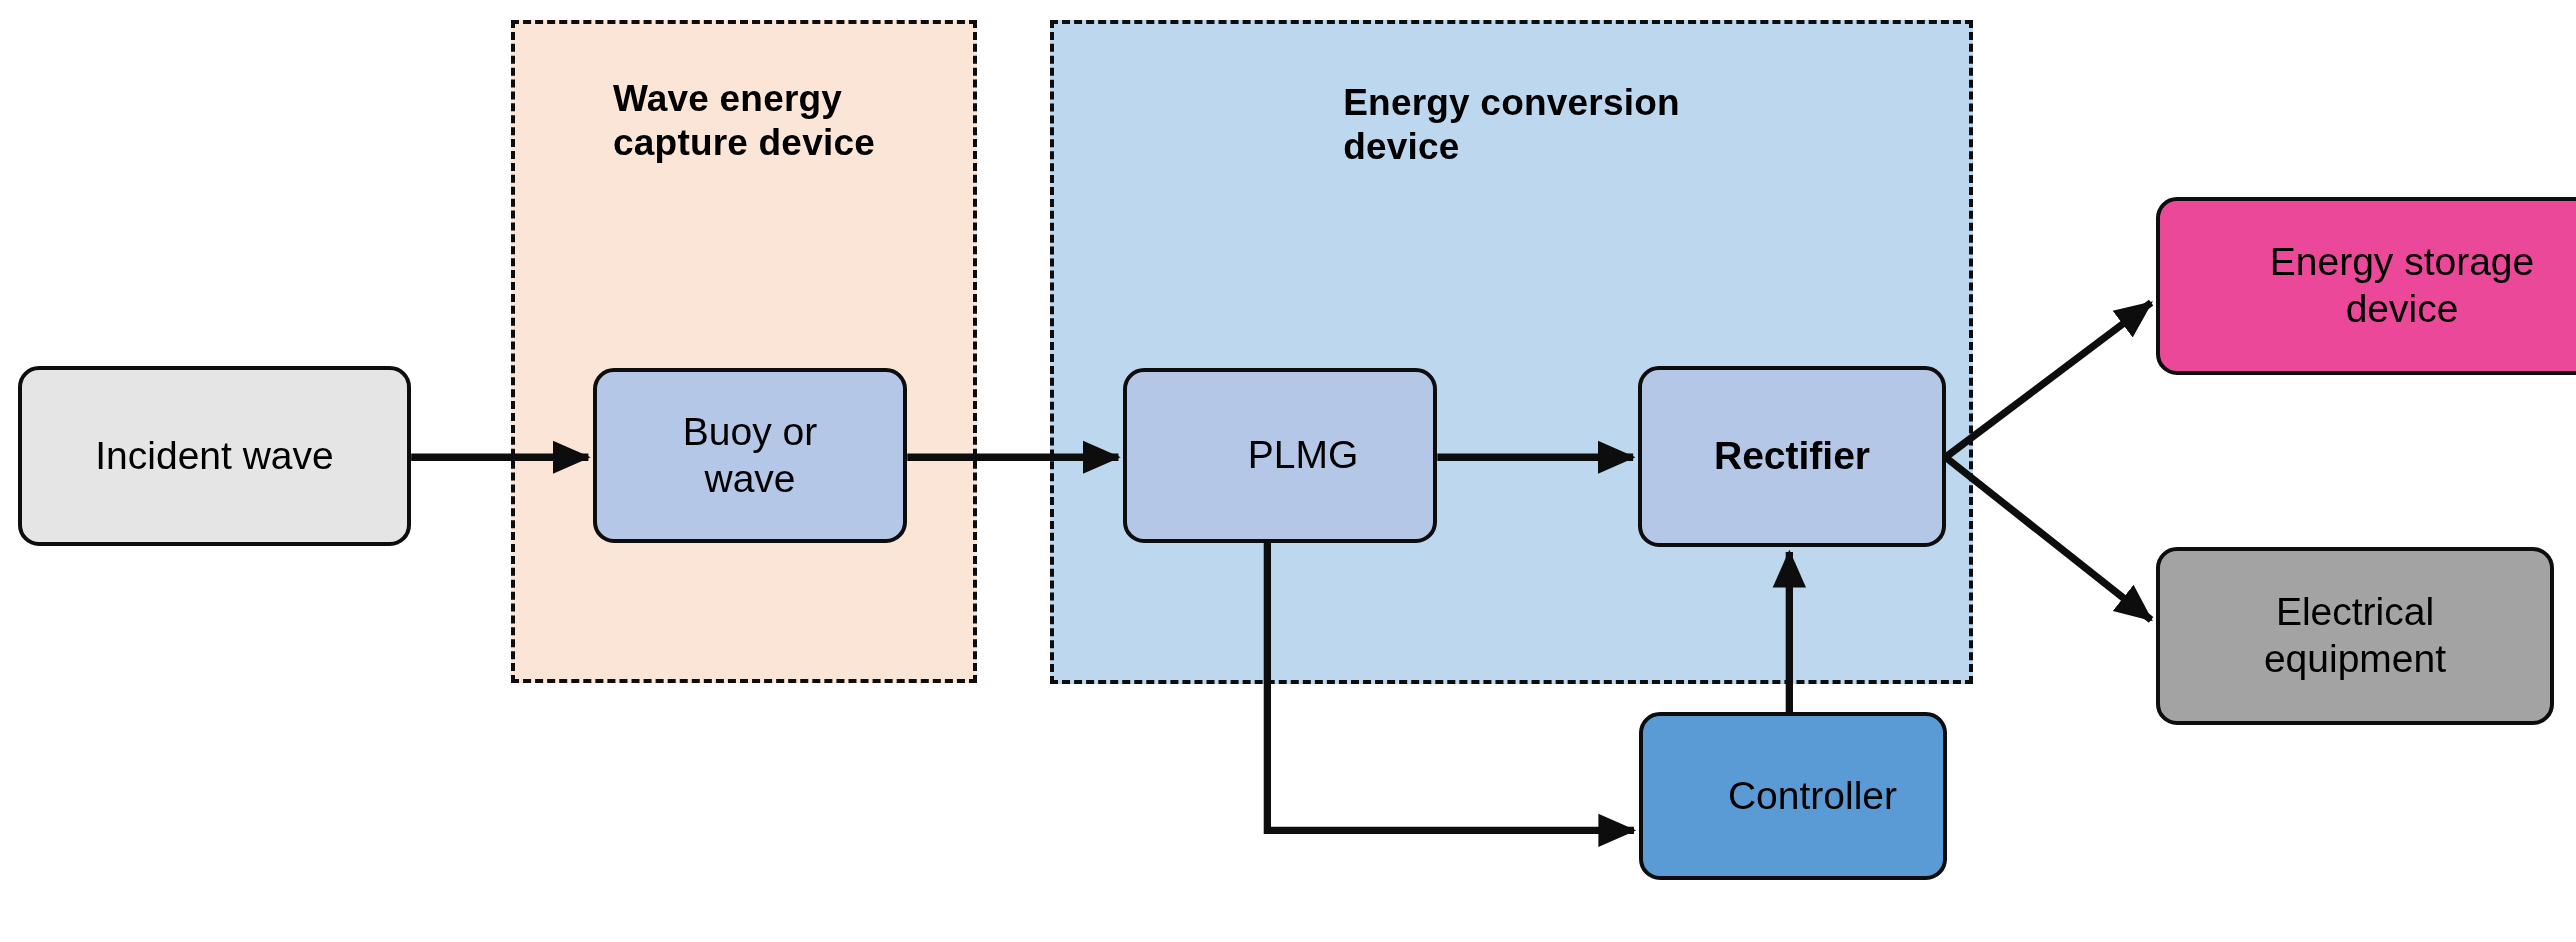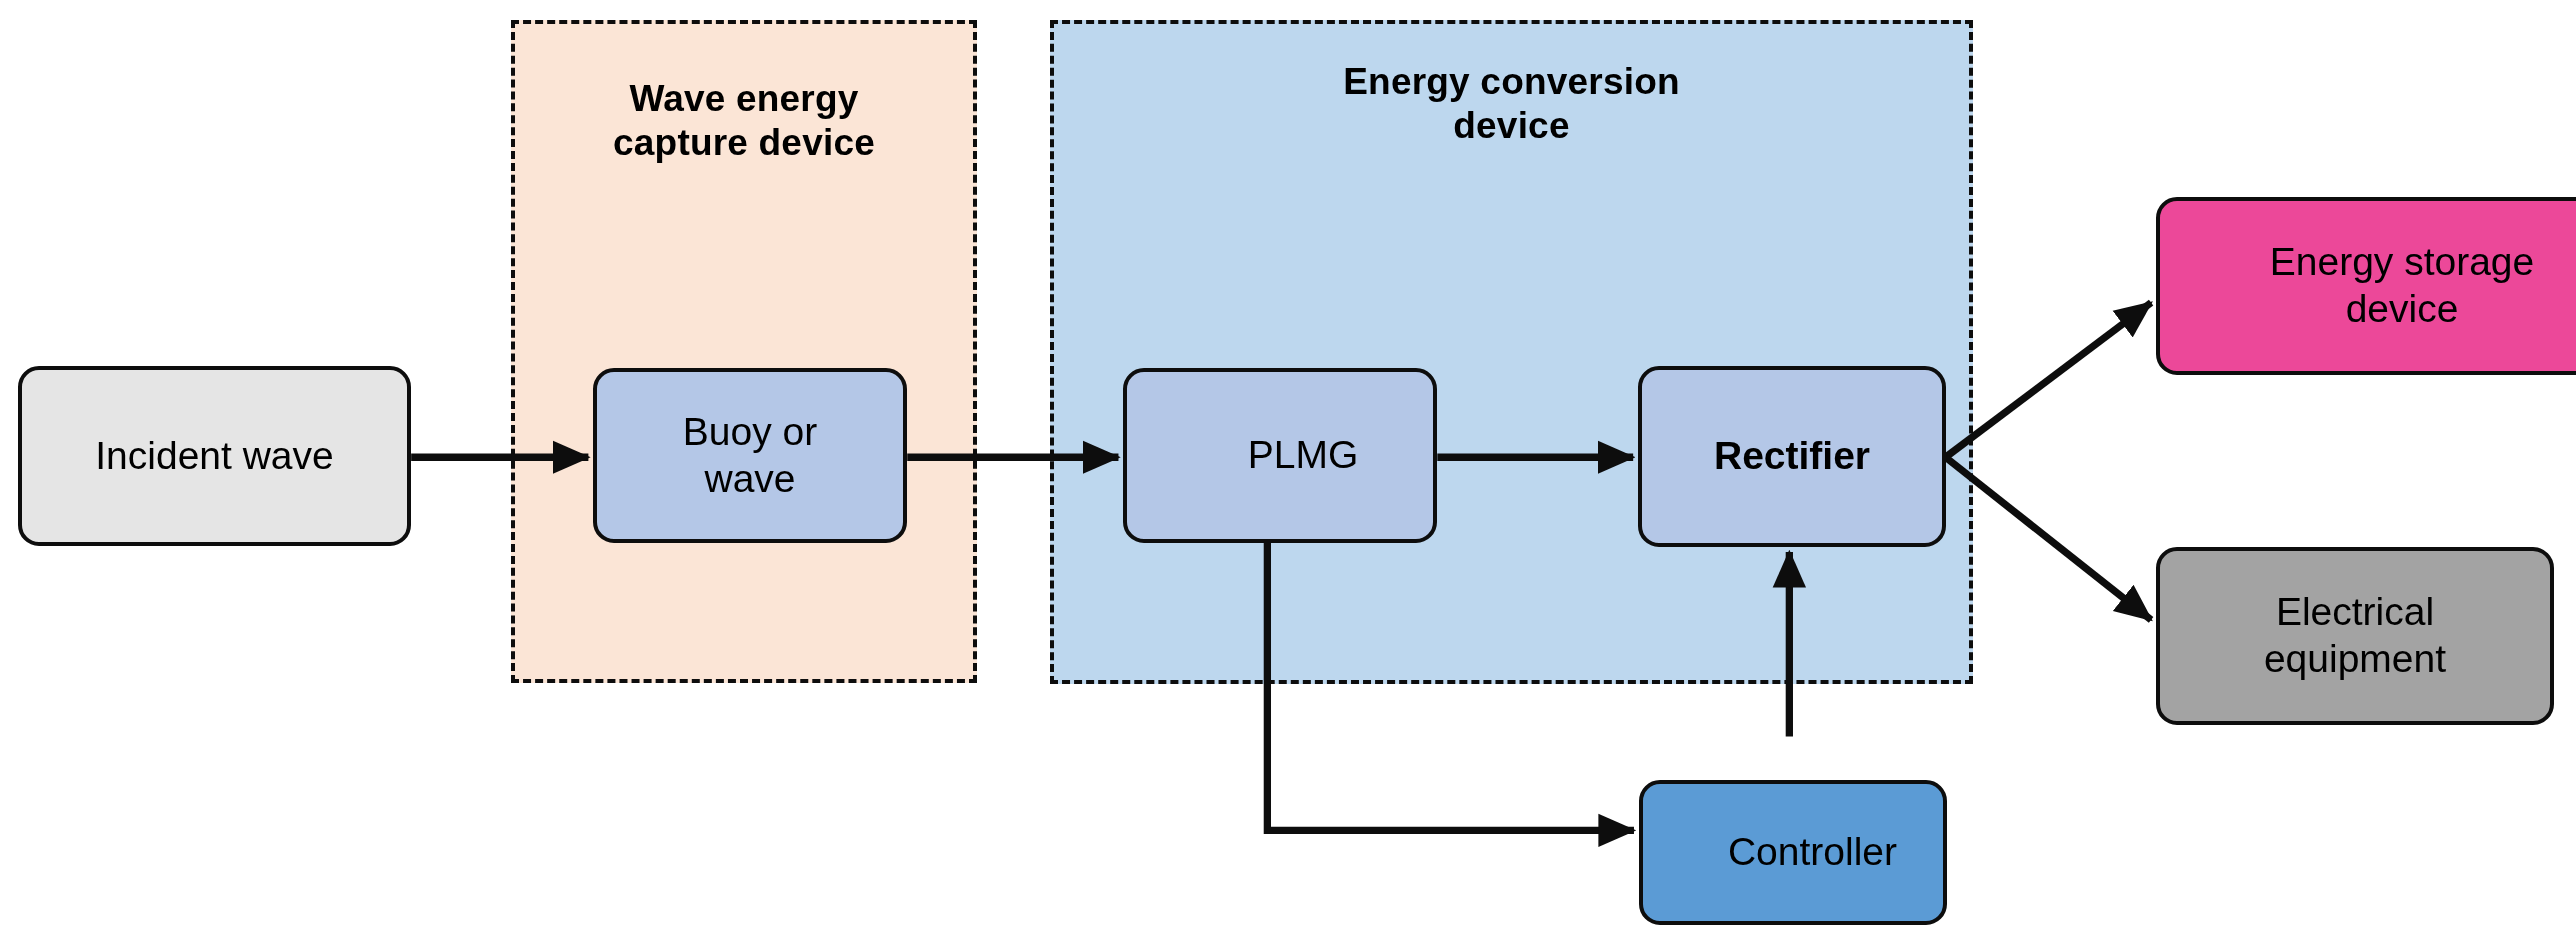--- a/index.html
+++ b/index.html
@@ -33,21 +33,20 @@
     border: 4px dashed #0d0d0d;
     display: flex;
     justify-content: center;
     align-items: flex-start;
   }
   .group-label {
     font-weight: bold;
     font-size: 37px;
     line-height: 1.18;
     color: #000000;
-    text-align: center;
     letter-spacing: 0.2px;
     white-space: pre-line;
   }
   
   .node {
     position: absolute;
     box-sizing: border-box;
     border: 4px solid #0d0d0d;
     border-radius: 21px;
     display: flex;
@@ -66,21 +65,21 @@
 </head>
 <body>
 
 <div id="diagram-root">
 
   <div class="group-box" style="left:511px; top:20px; width:466px; height:663px; background:#fbe5d6; padding-top:53px;">
     <div class="group-label">Wave energy
 capture device</div>
   </div>
 
-  <div class="group-box" style="left:1050px; top:20px; width:923px; height:664px; background:#bdd7ee; padding-top:36px;">
+  <div class="group-box" style="left:1050px; top:20px; width:923px; height:664px; background:#bdd7ee; padding-top:57px;">
     <div class="group-label">Energy conversion
 device</div>
   </div>
 
   <svg class="layer" viewBox="0 0 3183 1164" xmlns="http://www.w3.org/2000/svg">
     <defs>
       <marker id="ah" viewBox="0 0 10 10" refX="9.4" refY="5" markerWidth="5.2" markerHeight="5.2" orient="auto-start-reverse" markerUnits="strokeWidth">
         <path d="M 0 0.6 L 10 5 L 0 9.4 z" fill="#0d0d0d"></path>
       </marker>
     </defs>
@@ -124,21 +123,21 @@
   </div>
 
   <div class="node" style="left:1123px; top:368px; width:314px; height:175px; background:#b4c7e7;padding-left:46px;">
     <span class="node-label">PLMG</span>
   </div>
 
   <div class="node" style="left:1638px; top:366px; width:308px; height:181px; background:#b4c7e7;font-weight:bold;">
     <span class="node-label">Rectifier</span>
   </div>
 
-  <div class="node" style="left:1639px; top:780px; width:308px; height:145px; background:#5b9bd5;padding-left:39px;">
+  <div class="node" style="left:1639px; top:712px; width:308px; height:168px; background:#5b9bd5;padding-left:39px;">
     <span class="node-label">Controller</span>
   </div>
 
   <div class="node" style="left:2156px; top:197px; width:448px; height:178px; background:#ec4899;padding-left:44px;">
     <span class="node-label">Energy storage
 device</span>
   </div>
 
   <div class="node" style="left:2156px; top:547px; width:398px; height:178px; background:#a3a3a3;">
     <span class="node-label">Electrical

